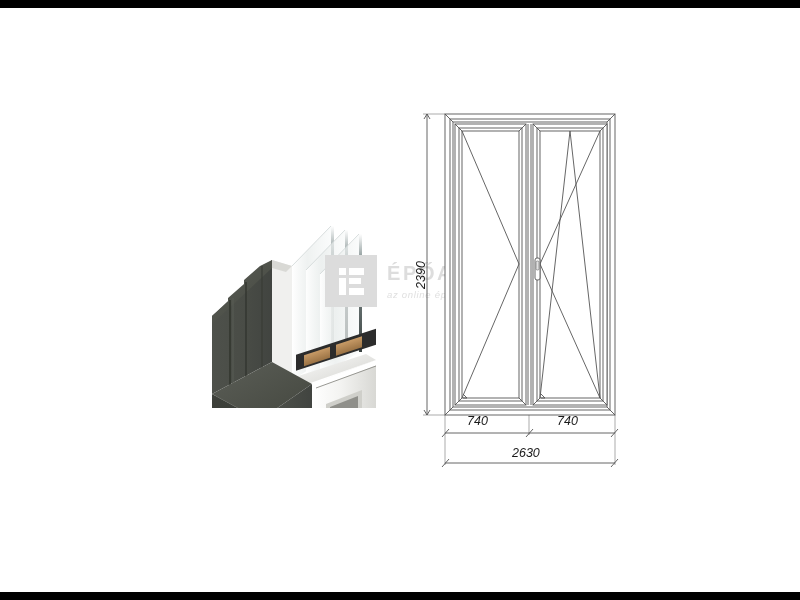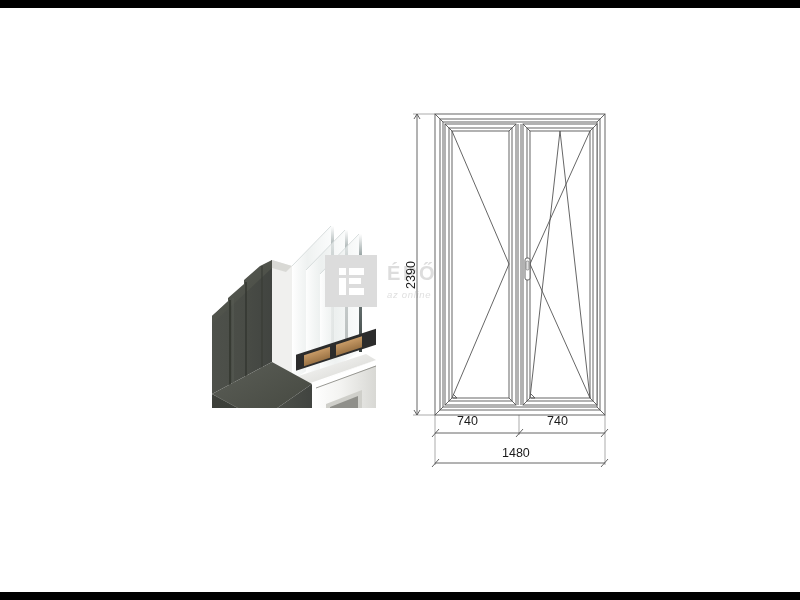--- a/index.html
+++ b/index.html
@@ -85,24 +85,25 @@
     position: absolute;
     left: 200px;
     top: 140px;
     width: 180px;
     height: 260px;
   }
 
   
   #drawing {
     position: absolute;
-    left: 395px;
+    left: 405px;
     top: 90px;
     width: 260px;
     height: 375px;
+    font-style: italic;
   }
   #drawing svg { display: block; }
 
   .dimlabel {
     position: absolute;
     font-size: 12.5px;
     color: #1a1a1a;
     font-family: "Liberation Sans", sans-serif;
     white-space: nowrap;
   }
@@ -345,17 +346,17 @@
             <line x1="40" y1="337" x2="40" y2="367" stroke-width="0.5"></line>
             <line x1="210" y1="337" x2="210" y2="367" stroke-width="0.5"></line>
           </g>
 
         </g>
       </svg>
 
       <div class="dimlabel" id="dim-v">2390</div>
       <div class="dimlabel" id="dim-left">740</div>
       <div class="dimlabel" id="dim-right">740</div>
-      <div class="dimlabel" id="dim-total">1480</div>
+      <div class="dimlabel" id="dim-total">2630</div>
     </div>
 
   </div>
 </div>
 
 </body></html>

